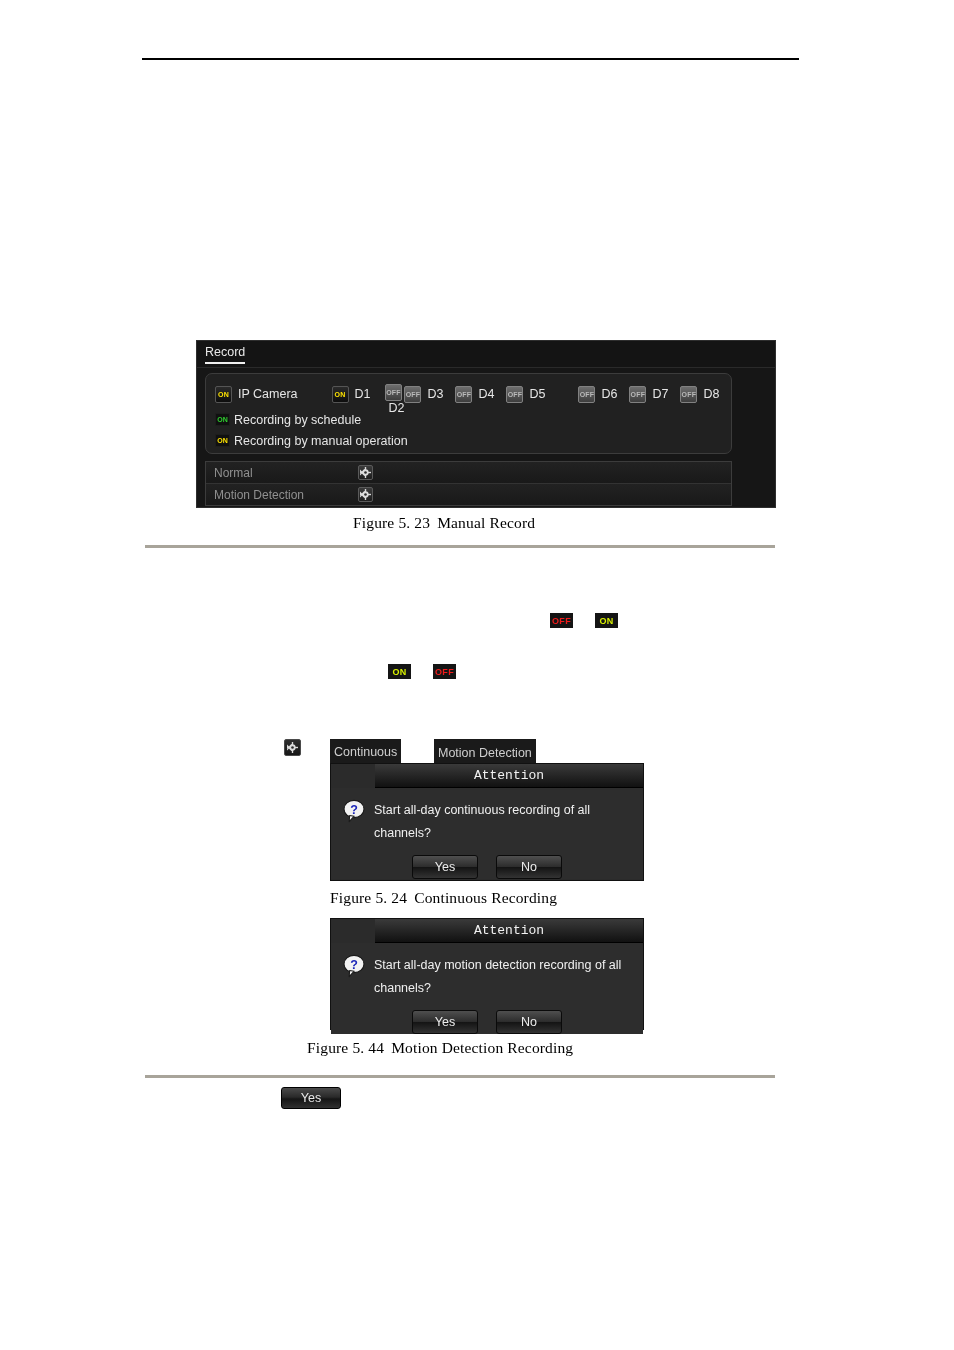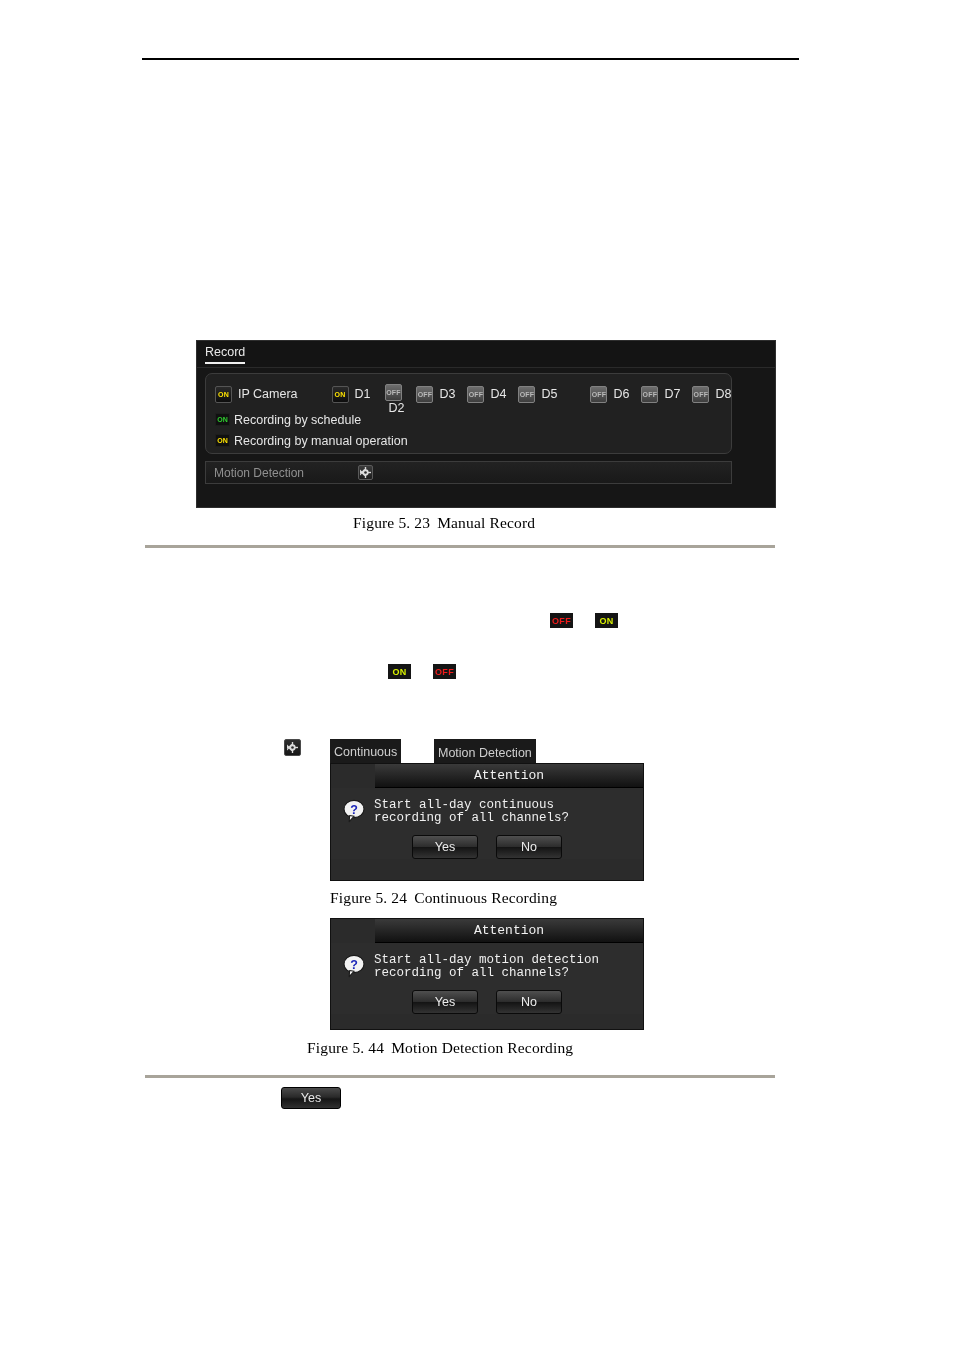--- a/index.html
+++ b/index.html
@@ -303,24 +303,24 @@
     box-sizing: border-box;
   }
   .q-icon {
     flex: none;
     width: 22px;
     height: 24px;
     margin-right: 9px;
     margin-top: 1px;
   }
   .dialog-msg {
-    font-family: Liberation Mono, monospace;
+    font-family: Liberation Sans, sans-serif;
     font-size: 12.5px;
     color: #f0f0f0;
-    line-height: 13px;
+    line-height: 23px;
     padding-top: 1px;
   }
   .dialog-buttons {
     display: flex;
     justify-content: center;
     gap: 18px;
     padding-top: 10px;
     background: #2d2d2d;
   }
   .dlg-btn {
@@ -363,21 +363,21 @@
       </div>
 
       <div class="chan-item" style="margin-left:34px;">
         <div class="toggle on">ON</div>
         <span class="chan-label">D1</span>
       </div>
       <div class="chan-item" style="margin-left:12px;flex-direction:column;">
         <div class="toggle off">OFF</div>
         <span class="chan-label">D2</span>
       </div>
-      <div class="chan-item" style="margin-left:12px;">
+      <div class="chan-item" style="">
         <div class="toggle off">OFF</div>
         <span class="chan-label">D3</span>
       </div>
       <div class="chan-item" style="margin-left:12px;">
         <div class="toggle off">OFF</div>
         <span class="chan-label">D4</span>
       </div>
       <div class="chan-item" style="margin-left:12px;">
         <div class="toggle off">OFF</div>
         <span class="chan-label">D5</span>
@@ -398,20 +398,35 @@
 
     <div class="legend-line" id="legend-schedule">
       <span class="mini-badge green">ON</span><span class="legend-text">Recording by schedule</span>
     </div>
     <div class="legend-line" id="legend-manual">
       <span class="mini-badge yellow">ON</span><span class="legend-text">Recording by manual operation</span>
     </div>
   </div>
 
   <div class="rec-list">
+    <div class="rec-list-row">
+      <div class="rec-list-name">Normal</div>
+      <div class="gear-btn">
+        <svg width="11" height="11" viewBox="0 0 16 16" aria-hidden="true">
+          <g fill="#dcdcdc">
+            <rect x="7" y="0" width="2" height="16"></rect>
+            <rect x="0" y="7" width="16" height="2"></rect>
+            <rect x="2" y="2" width="2" height="12" transform="rotate(45 3 8)"></rect>
+            <rect x="2" y="2" width="2" height="12" transform="rotate(-45 3 8)"></rect>
+          </g>
+          <circle cx="8" cy="8" r="4.6" fill="#dcdcdc"></circle>
+          <circle cx="8" cy="8" r="1.9" fill="#2a2a2a"></circle>
+        </svg>
+      </div>
+    </div>
     <div class="rec-list-row">
       <div class="rec-list-name">Motion Detection</div>
       <div class="gear-btn">
         <svg width="11" height="11" viewBox="0 0 16 16" aria-hidden="true">
           <g fill="#dcdcdc">
             <rect x="7" y="0" width="2" height="16"></rect>
             <rect x="0" y="7" width="16" height="2"></rect>
             <rect x="2" y="2" width="2" height="12" transform="rotate(45 3 8)"></rect>
             <rect x="2" y="2" width="2" height="12" transform="rotate(-45 3 8)"></rect>
           </g>

